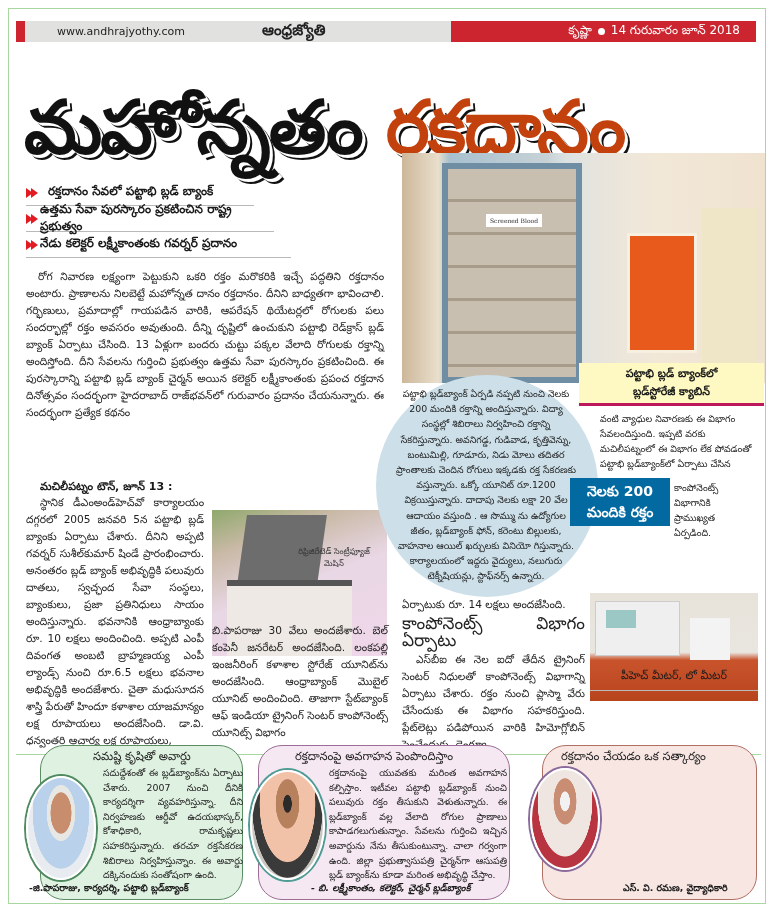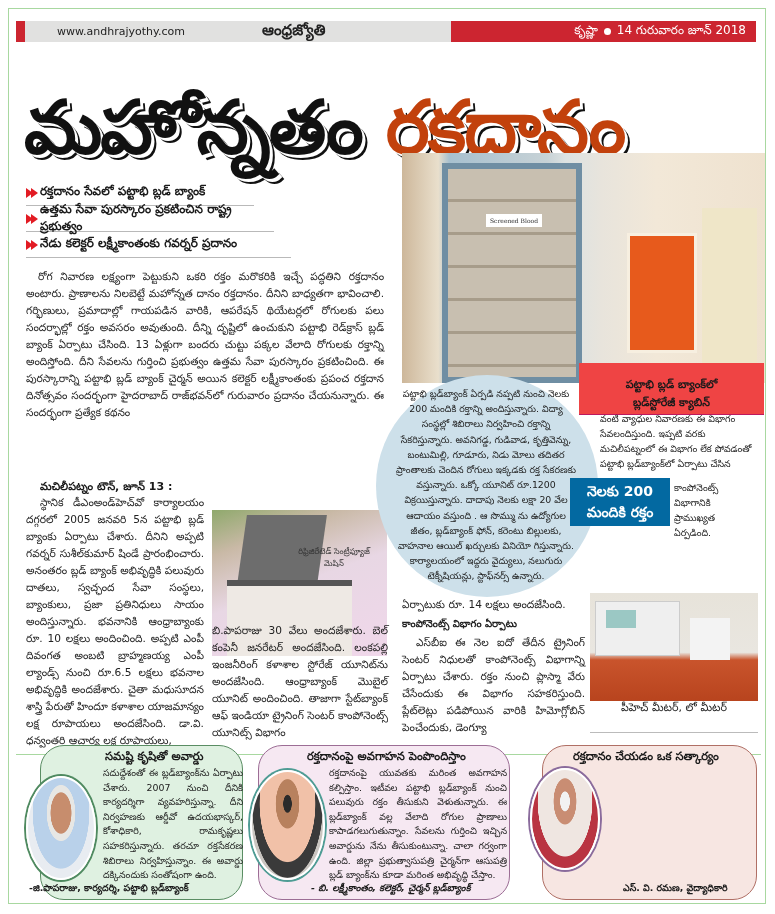--- a/index.html
+++ b/index.html
@@ -7,88 +7,88 @@
   body { font-family: "DejaVu Sans", sans-serif; color: #1a1a1a; position: relative; }
 
   .frame { position: absolute; left: 8px; top: 8px; width: 758px; height: 896px; border: 1px solid #a8d8a0; }
 
   
   .header { position: absolute; left: 16px; top: 21px; width: 740px; height: 21px; display: flex; }
   .hdr-red-l { width: 9px; background: #cc2530; }
   .hdr-grey { flex: 0 0 426px; background: #e1e1e0; display: flex; align-items: center; }
   .hdr-url { font-size: 11px; color: #222; margin-left: 32px; width: 185px; }
   .hdr-logo { font-size: 15px; font-weight: bold; color: #222; margin-left: 20px; }
-  .hdr-red { flex: 1; background: #cc2530; color: #fff; display: flex; align-items: center; justify-content: flex-end; padding-right: 10px; font-size: 12px; gap: 6px; }
+  .hdr-red { flex: 1; background: #cc2530; color: #fff; display: flex; align-items: center; justify-content: flex-end; padding-right: 16px; font-size: 12px; gap: 6px; }
   .dot { width: 7px; height: 7px; border-radius: 50%; background: #fff; display: inline-block; }
 
   
   .headline { position: absolute; left: 24px; top: 60px; width: 740px; height: 100px; display: flex; align-items: center; gap: 24px; }
   .hl-black, .hl-red { font-family: "DejaVu Sans", sans-serif; font-weight: bold; font-size: 74px; letter-spacing: -2px; line-height: 1; margin-top: 34px; }
   .hl-black { color: #111; text-shadow: 3px 3px 0 #fff, 5px 5px 0 #111; }
   .hl-red { color: #c2410c; text-shadow: 3px 3px 0 #fff, 5px 5px 0 #111; }
 
   
   .bullets { position: absolute; left: 26px; top: 180px; width: 265px; }
   .bullet { display: flex; align-items: center; font-size: 12px; font-weight: bold; height: 26px; border-bottom: 1px solid #b9b9b9; }
   .bullet .arr { width: 12px; height: 12px; position: relative; margin-right: 2px; flex: 0 0 12px; }
   .bullet .arr::before, .bullet .arr::after { content: ""; position: absolute; top: 1px; border-left: 7px solid #e21b23; border-top: 5px solid transparent; border-bottom: 5px solid transparent; }
   .bullet .arr::after { left: 5px; }
   .bullet .arr::before { left: 0; }
   .bullet:nth-child(2) { width: 248px; }
-  .bullet:nth-child(1) { width: 228px; }
+  .bullet:nth-child(1) { width: 228px; gap: 8px; }
 
   
   .body-text { font-size: 10.6px; line-height: 17px; color: #222; text-align: justify; }
   .intro { position: absolute; left: 26px; top: 268px; width: 358px; text-indent: 12px; }
   .dateline { position: absolute; left: 40px; top: 480px; font-size: 11px; font-weight: bold; }
   .col1 { position: absolute; left: 26px; top: 494px; width: 178px; text-indent: 14px; }
   .col2 { position: absolute; left: 212px; top: 622px; width: 176px; }
 
   
   .photo { position: absolute; overflow: hidden; }
   .photo-storage { left: 402px; top: 153px; width: 363px; height: 230px;
     background: linear-gradient(90deg, #cdb79a 0%, #e9dfcc 10%, #a7c0cf 13%, #c7d2d6 40%, #dce2e2 45%, #e8e4dc 55%, #f2e8d8 70%, #efe2cf 100%); }
   .fridge { position: absolute; left: 40px; top: 10px; width: 140px; height: 220px; border: 6px solid #6f8ea3; background: repeating-linear-gradient(180deg, #c8bfb0 0 30px, #a79c8a 30px 33px); }
   .fridge-label { position: absolute; left: 38px; top: 45px; background: #fff; font-size: 6px; padding: 3px 4px; color: #333; font-family: "DejaVu Serif", serif; }
   .orange-cab { position: absolute; left: 225px; top: 80px; width: 70px; height: 120px; background: #e75a1c; border: 3px solid #f7efe0; }
   .cream-cab { position: absolute; left: 300px; top: 55px; width: 55px; height: 160px; background: #efe6c8; }
-  .cap-storage { position: absolute; left: 579px; top: 363px; width: 185px; text-align: center; font-size: 11px; font-weight: bold; line-height: 18px; background: #ef4444; padding: 13px 0 2px 0; border-bottom: 1px solid #be185d; }
+  .cap-storage { position: absolute; left: 579px; top: 363px; width: 185px; text-align: center; font-size: 11px; font-weight: bold; line-height: 18px; background: #fef9c3; padding: 2px 0 2px 0; border-bottom: 3px solid #be185d; }
 
   .photo-centrifuge { left: 212px; top: 470px; width: 175px; height: 146px; background: linear-gradient(160deg, #8fa96c 0%, #c9b9a6 22%, #e8d7e4 50%, #f0d7ea 100%); margin-top: 40px; }
   .centrifuge-body { position: absolute; left: 15px; top: 70px; width: 125px; height: 76px; background: #eee9e4; border-top: 6px solid #555; }
   .centrifuge-lid { position: absolute; left: 30px; top: 5px; width: 80px; height: 70px; background: #6d6d6d; transform: skewX(-8deg); }
   .centrifuge-cap { position: absolute; left: 82px; top: 36px; width: 80px; font-size: 8px; color: #333; text-align: center; line-height: 12px; }
 
   .photo-phmeter { left: 590px; top: 593px; width: 168px; height: 108px; background: linear-gradient(180deg, #e7e3da 0%, #e9e6e0 55%, #c9542c 62%, #b8441e 100%); }
   .meter1 { position: absolute; left: 5px; top: 8px; width: 85px; height: 55px; background: #efefef; border: 1px solid #ccc; }
   .meter-screen { position: absolute; left: 10px; top: 8px; width: 30px; height: 18px; background: #9bc8c4; }
   .meter2 { position: absolute; left: 100px; top: 25px; width: 40px; height: 42px; background: #f3f3f3; }
-  .cap-ph { position: absolute; left: 590px; top: 700px; width: 168px; text-align: center; font-size: 11px; line-height: 16px; padding-bottom: 16px; border-bottom: 1px solid #bbb; }
+  .cap-ph { position: absolute; left: 590px; top: 668px; width: 168px; text-align: center; font-size: 11px; line-height: 16px; padding-bottom: 6px; border-bottom: 1px solid #bbb; }
 
   
   .circle-box { position: absolute; left: 376px; top: 375px; width: 222px; height: 222px; border-radius: 50%; background: #cde0ea; }
   .circle-text { position: absolute; left: 396px; top: 386px; width: 180px; font-size: 9.4px; line-height: 15.2px; text-align: center; color: #222; }
 
   .highlight { position: absolute; left: 570px; top: 478px; width: 100px; height: 48px; background: #0369a1; color: #fff; font-weight: bold; font-size: 14px; text-align: center; line-height: 21px; padding-top: 3px; }
 
   .col3 { position: absolute; left: 600px; top: 411px; width: 155px; font-size: 9.4px; line-height: 15px; text-align: left; }
   .col3b { position: absolute; left: 674px; top: 480px; width: 80px; font-size: 9.4px; line-height: 15px; }
 
   .col-mid { position: absolute; left: 402px; top: 596px; width: 183px; }
-  .subhead { font-size: 10px; font-weight: bold; margin: 2px 0 2px 0; }
+  .subhead { font-size: 17px; font-weight: normal; margin: 2px 0 2px 0; }
   .col-mid .para { text-indent: 14px; }
 
   .bottom-line { position: absolute; left: 16px; top: 754px; width: 745px; border-top: 1px solid #a8d8a0; }
 
   
   .qbox { position: absolute; border-radius: 24px; border: 1.5px solid #777; }
   .qbox-1 { left: 40px; top: 745px; width: 203px; height: 155px; background: #dff1e1; border-color: #5a8d63; }
   .qbox-2 { left: 258px; top: 745px; width: 252px; height: 155px; background: #f6e8f2; border-color: #9c6d95; }
   .qbox-3 { left: 542px; top: 745px; width: 215px; height: 155px; background: #f7e6e2; border-color: #b06f65; }
-  .qtitle { position: absolute; top: 3px; font-size: 11.5px; font-weight: bold; white-space: nowrap; margin-left: 12px; }
+  .qtitle { position: absolute; top: 3px; font-size: 11.5px; font-weight: normal; white-space: nowrap; }
   .qbody { position: absolute; font-size: 9.4px; line-height: 14.6px; text-align: justify; }
   .qsign { position: absolute; font-size: 9.4px; font-weight: bold; white-space: nowrap; }
   .portrait { position: absolute; border-radius: 50%; overflow: hidden; border: 2px solid #fff; box-shadow: 0 0 0 2px #7b8b7e; }
   .p1 { left: 26px; top: 776px; width: 70px; height: 104px; background: radial-gradient(ellipse at 50% 35%, #c78d6d 0 22%, #e7e7e4 23% 30%, #b9d1ea 31% 60%, #e8ecf1 61%); box-shadow: 0 0 0 2px #4f8a60; }
   .p2 { left: 250px; top: 770px; width: 75px; height: 110px; background: radial-gradient(ellipse at 50% 30%, #2a2a2a 0 8%, #b8815e 9% 23%, #f1c1a8 24% 55%, #3a3a3a 56% 70%, #c9c5c0 71%); box-shadow: 0 0 0 2px #4e9c94; }
   .p3 { left: 530px; top: 768px; width: 70px; height: 102px; background: radial-gradient(ellipse at 50% 32%, #f2f2f2 0 10%, #c98d73 11% 24%, #efe6e1 25% 58%, #b93441 59% 75%, #e8e1e1 76%); box-shadow: 0 0 0 2px #8a6b9c; }
 </style>
 </head>
 <body>
 

